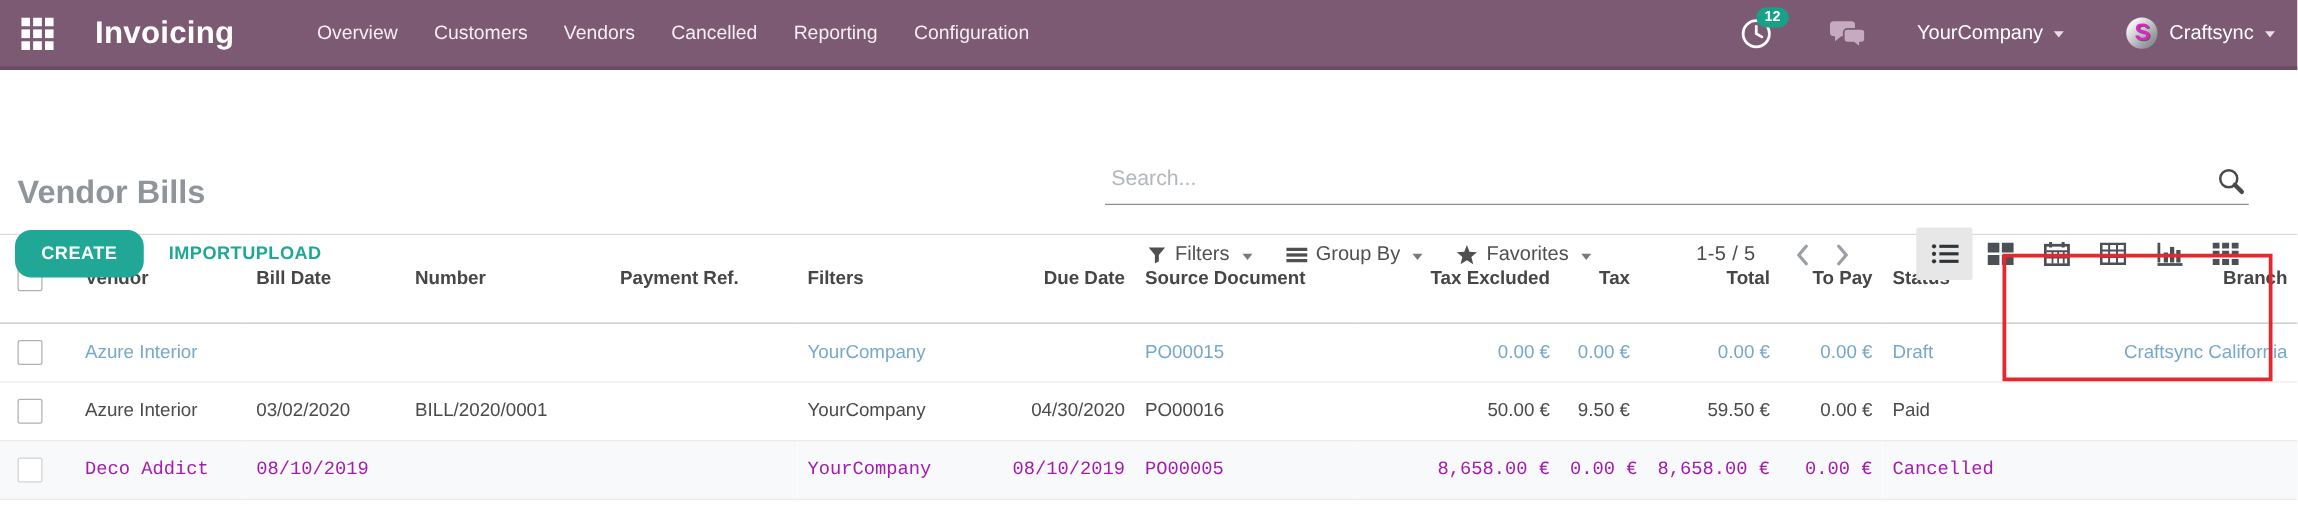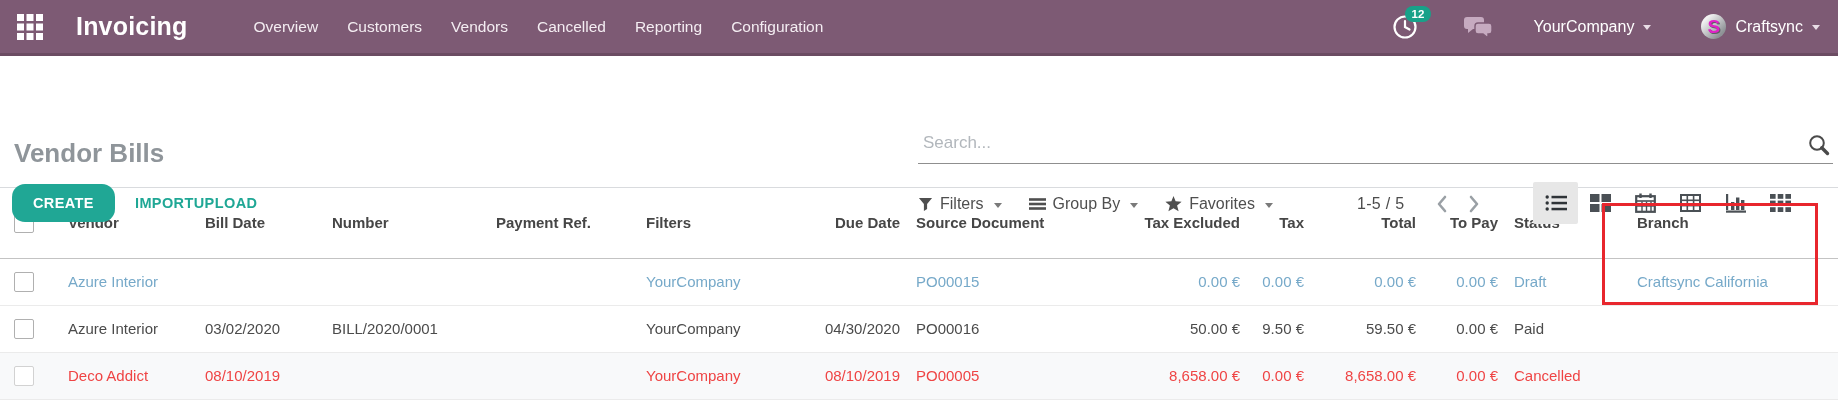--- a/index.html
+++ b/index.html
@@ -31,21 +31,21 @@
   .caret { width:0; height:0; border-left:4.5px solid transparent; border-right:4.5px solid transparent; border-top:5px solid #e9dde6; margin-top:2px; }
   .avatar {
     width:25px; height:25px; border-radius:50%; display:flex; align-items:center; justify-content:center;
     font-weight:800; font-size:19px; color:#e022c7; background:linear-gradient(135deg,#f2f2f2 20%,#8e9296 80%);
     text-shadow:1px 1px 0 #5c5f63;
   }
 
   
   .control-panel { position:relative; height:132px; border-bottom:1px solid #d9dbde; }
   .page-title { position:absolute; left:14px; top:82px; font-size:26px; color:#8f959a; }
-  .search-box { position:absolute; left:918px; width:915px; top:72px; height:36px;text-decoration:underline; }
+  .search-box { position:absolute; left:884px; width:915px; top:72px; height:36px;text-decoration:underline; }
   .search-box input {
     width:100%; height:100%; border:none; border-bottom:1px solid #8f8f8f; outline:none;
     font-family:"Liberation Sans", sans-serif; font-size:17px; color:#555; padding:0 34px 6px 5px; background:transparent;
   }
   .search-box input::placeholder { color:#b2b7bc; }
   .search-icon { position:absolute; right:2px; bottom:7px; cursor:pointer; }
 
   .btn-row { position:absolute; left:12px; top:128px; height:38px; display:flex; align-items:center; }
   .btn-create {
     background:#20a795; color:#fff; border:none; height:38px; padding:0 21px;
@@ -69,23 +69,23 @@
   .view-switcher { position:absolute; left:1533px; top:126px; height:42px; display:flex; align-items:center; }
   .view-btn { width:45px; height:42px; display:flex; align-items:center; justify-content:center; cursor:pointer; background:none; border:none; }
   .view-btn.active { background:#e7e7e7; border-radius:2px; }
 
   
   table { width:1838px; border-collapse:collapse; table-layout:fixed; }
   th, td { padding:0 8px; font-size:15px; white-space:nowrap; overflow:hidden; }
   thead th { height:70px; text-align:left; font-weight:700; color:#464646; border-bottom:1px solid #c3c3c3; vertical-align:middle; }
   tbody td { height:47px; vertical-align:middle; border-bottom:1px solid #ebebeb; color:#4b4b4b; cursor:pointer; }
   .num { text-align:right; }
-  .col-branch { padding-left:17px; }
+  .col-branch { padding-left:17px;text-align:right; }
   .row-draft td { color:#76a9c9; }
-  .row-muted td { color:#ef4444; background:#f8f9fa; }
+  .row-muted td { color:#a21caf; background:#f8f9fa;font-family:Liberation Mono, monospace; }
   .cb { display:inline-block; width:20px; height:20px; border:1px solid #b0b0b0; border-radius:2px; background:#fff; margin-left:6px; vertical-align:middle; cursor:pointer; }
   .row-muted .cb { border-color:#d2d2d2; }
 
   
   .highlight-box { position:absolute; left:1602px; top:203px; width:216px; height:102px; border:3px solid #e8262d; z-index:6; pointer-events:none; }
 
   svg { display:block; }
 </style>
 </head>
 <body>

